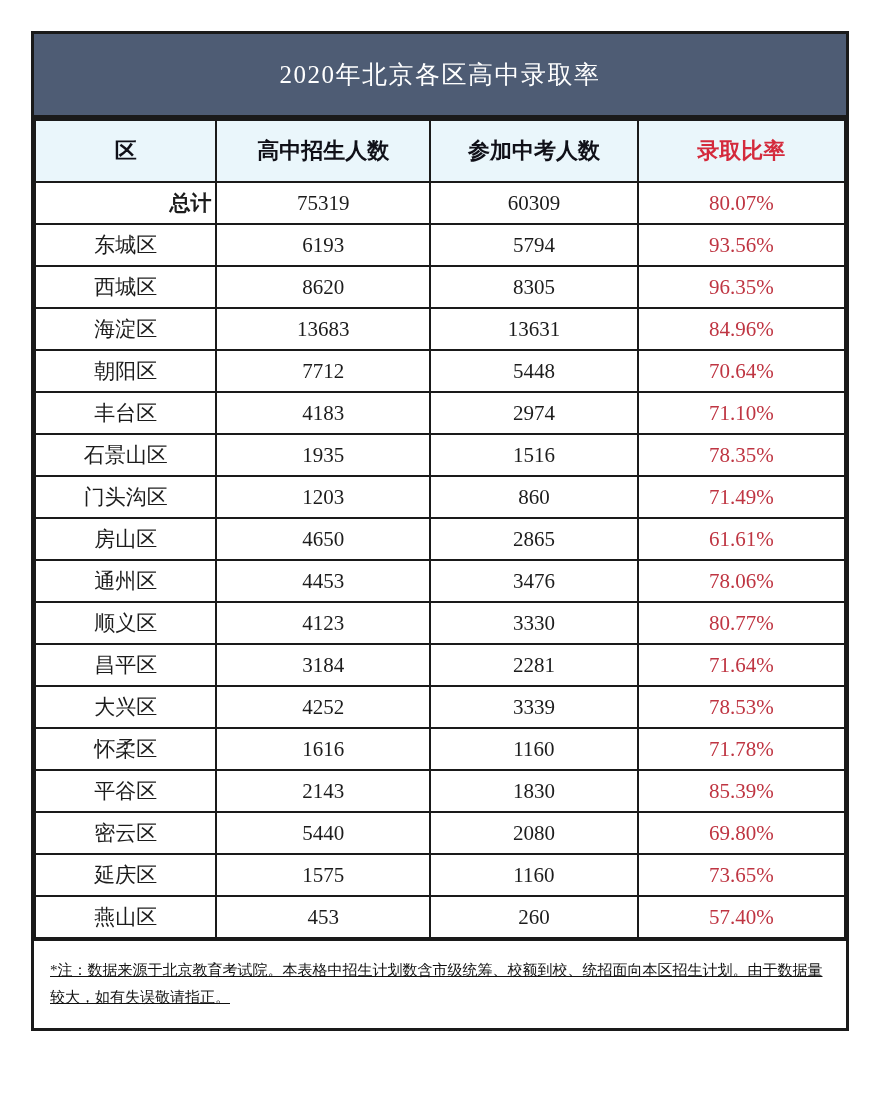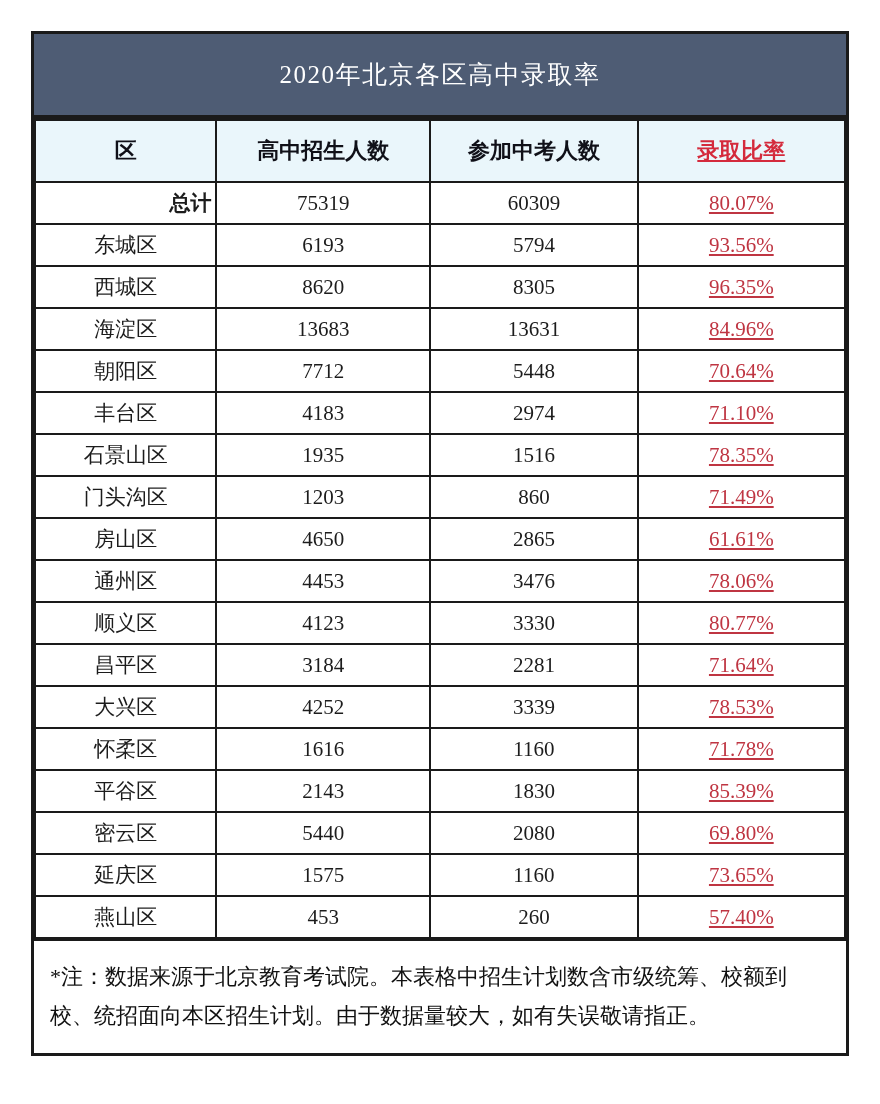--- a/index.html
+++ b/index.html
@@ -47,35 +47,36 @@
     vertical-align:middle;
     padding:0 4px;
   }
   th{
     background:var(--header-bg);
     height:62px;
     font-size:22px;
     font-weight:bold;
     color:#101018;
   }
-  th.rate{color:var(--header-rate);text-decoration:underline;}
+  th.rate{color:var(--header-rate);}
   td{
     height:42px;
     font-size:21px;
     background:#ffffff;
   }
-  td.rate{color:var(--rate);text-decoration:underline;}
+  td.rate{color:var(--rate);}
   td.total{font-weight:bold;text-align:right;}
   .note{
     border-top:2px solid var(--border);
     padding:16px 18px 18px 16px;
-    font-size:22px;
+    font-size:15px;
     line-height:1.78;
     background:#ffffff;
     color:#111111;
+    text-decoration:underline;
   }
 </style>
 </head>
 <body>
 
 <div class="page">
   <div class="card">
 
     <div class="title-bar">
       <span>2020年北京各区高中录取率</span>

